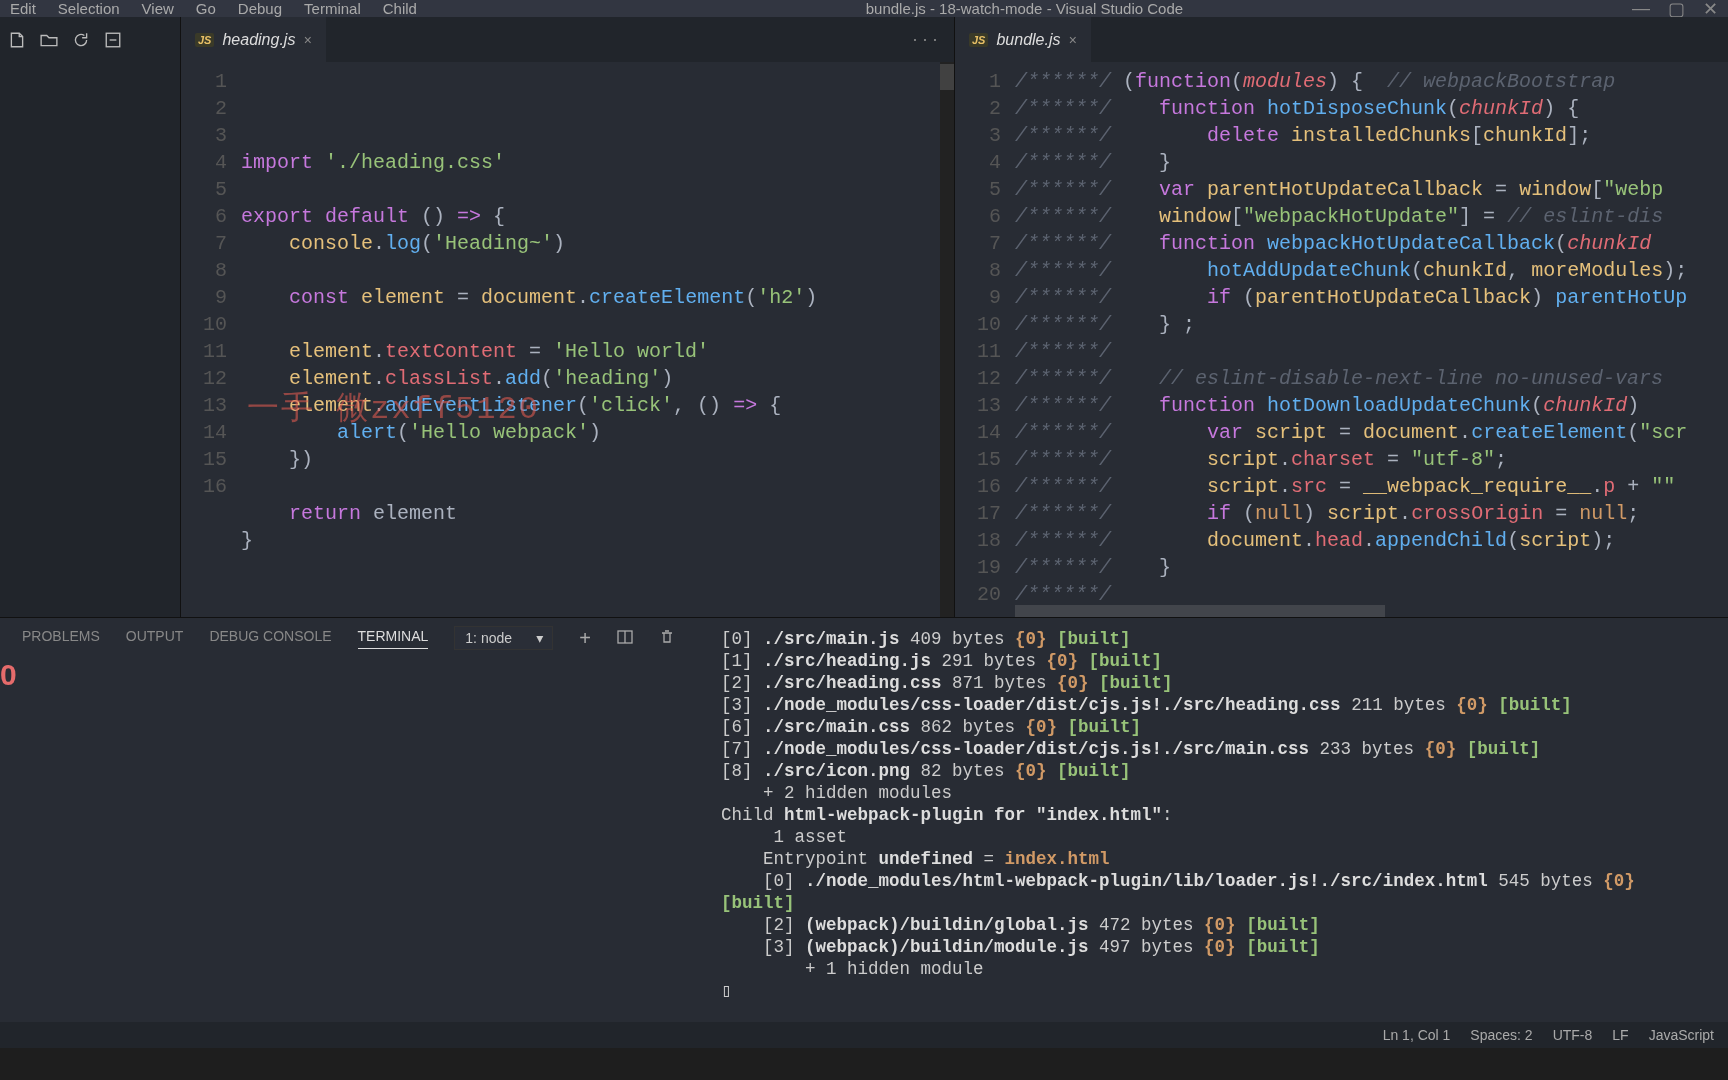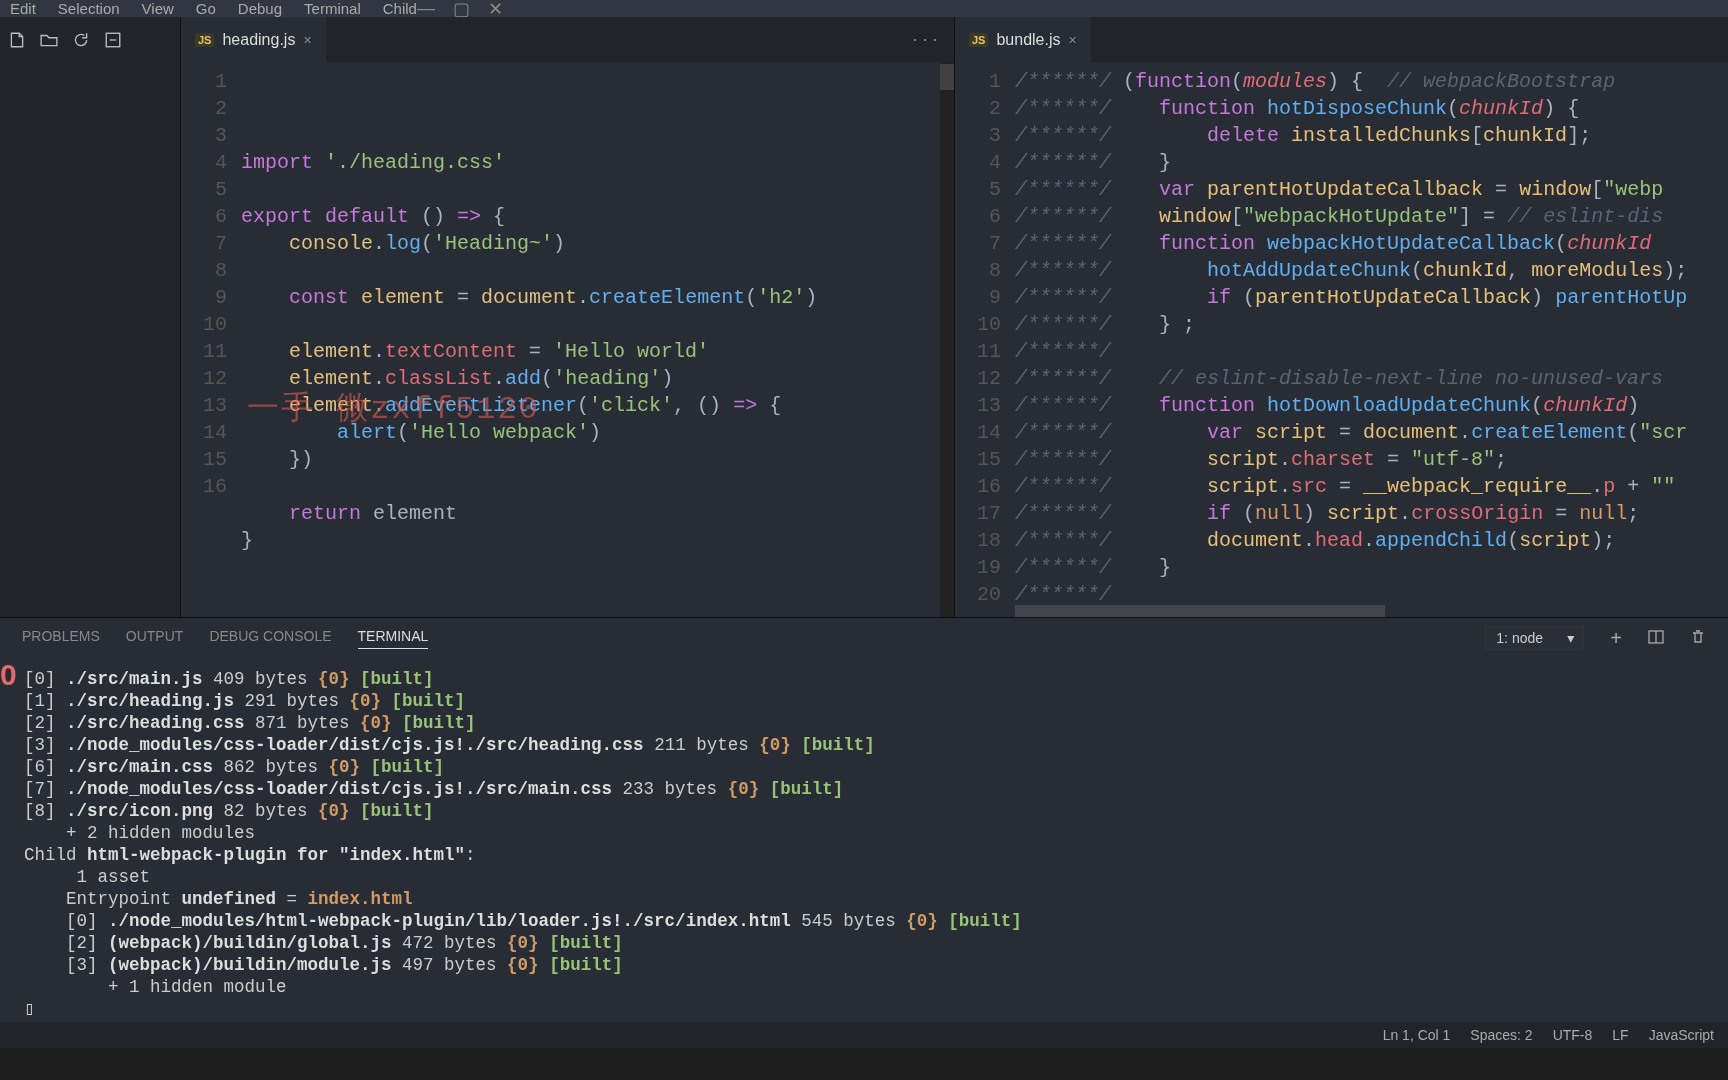--- a/index.html
+++ b/index.html
@@ -56,21 +56,21 @@
 
 .editors { flex:1; display:flex; background:#21252b; }
 .editor-pane { flex:1; display:flex; flex-direction:column; border-left:1px solid #111; position:relative; }
 .tabs { height:45px; background:#21252b; display:flex; align-items:center; }
 .tab {
   display:flex; align-items:center; gap:8px;
   height:45px; padding:0 14px;
   background:#21252b; color:#999;
   font-size:16px;
 }
-.tab.active { background:#282c34; color:#ddd; }
+.tab.active { background:#282c34; color:#ddd;font-style:italic; }
 .tab .close{ color:#888; font-size:14px; }
 .tab-icon { color:#e8c066; font-weight:bold; font-size:11px; background:#3a3a28; padding:1px 3px; border-radius:2px; }
 .tab-actions { margin-left:auto; padding-right:12px; color:#888; letter-spacing:4px; font-size:18px;}
 .code-area { flex:1; display:flex; font-family: Consolas, 'Courier New', monospace; font-size:20px; background:#282c34; overflow:hidden; position:relative;}
 .gutter { width:60px; text-align:right; padding:6px 14px 0 0; color:#555; line-height:27px;}
 .code-lines { flex:1; padding-top:6px; line-height:27px; white-space:pre; color:#abb2bf; position:relative;}
 .code-lines .cm{ color:#5c6370; font-style:italic; }
 .code-lines .kw{ color:#c678dd; }
 .code-lines .fn{ color:#61afef; }
 .code-lines .str{ color:#98c379; }
@@ -83,21 +83,21 @@
 .scroll-thumb{ position:absolute; right:0; top:2px; width:14px; height:26px; background:rgba(160,160,160,0.25);}
 .scroll-track{ position:absolute; right:0; top:0; bottom:0; width:14px; background:#222; }
 .scroll-hbar{ position:absolute; left:60px; right:14px; bottom:0; height:12px; }
 .scroll-hbar .thumb{ height:12px; width:370px; background:rgba(160,160,160,0.22); }
 .pane-right .scroll-hbar .thumb{ margin-left:0px; }
 
 .panel {
   height: 405px;
   background:#282c34;
   border-top:1px solid #111;
-  display:flex; flex-direction:column;
+  display:flex; flex-direction:row;
 }
 .panel-tabs {
   display:flex; align-items:center;
   height:40px; padding:0 22px;
   font-size:14px; color:#888; gap:26px;
 }
 .panel-tabs .ptab.active { color:#ddd; border-bottom:1px solid #ddd; padding-bottom:4px;}
 .panel-right { margin-left:auto; display:flex; align-items:center; gap:26px; }
 .term-select { background:#2a2e37; color:#ccc; border:1px solid #333; padding:3px 40px 3px 10px; font-size:14px; appearance:none; }
 .term-select-wrap{ position:relative; }
@@ -128,20 +128,21 @@
 <div class="titlebar">
   <div class="menu-items" id="menu-items">
       <span>Edit</span>
       <span>Selection</span>
       <span>View</span>
       <span>Go</span>
       <span>Debug</span>
       <span>Terminal</span>
       <span>Child</span>
     </div>
+  <div class="title-center">bundle.js - 18-watch-mode - Visual Studio Code</div>
   <div class="win-controls">
     <span>—</span>
     <span>▢</span>
     <span>✕</span>
   </div>
 </div>
 
 <div class="main-area">
   <div class="explorer">
     <div class="icons-row">

